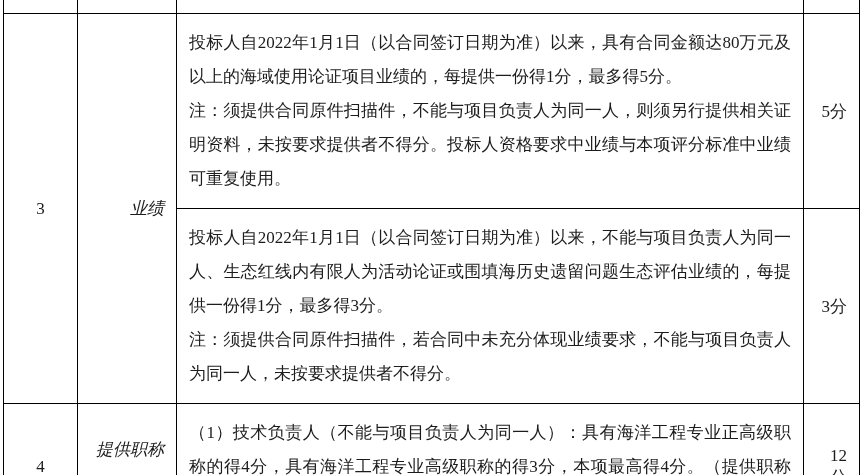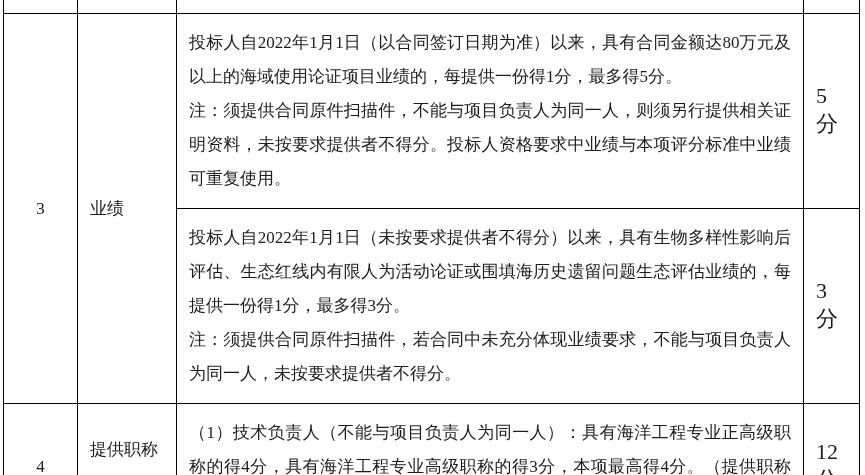--- a/index.html
+++ b/index.html
@@ -24,40 +24,41 @@
     border: 1px solid #000000;
     padding: 12px;
     overflow: hidden;
   }
   td.seq-cell {
     text-align: center;
     vertical-align: middle;
     font-size: 17px;
   }
   td.cat-cell {
-    text-align: left;
+    text-align: right;
     vertical-align: middle;
     font-size: 17px;
     line-height: 35px;
     padding: 0 10px;
+    font-style: italic;
   }
   td.desc-cell {
     vertical-align: middle;
     padding: 2px 9px;
   }
   td.desc-cell p {
     margin: 0;
     font-size: 17px;
     line-height: 34px;
     text-align: justify;
   }
   td.score-cell {
-    text-align: left;
+    text-align: right;
     vertical-align: middle;
-    font-size: 22px;
+    font-size: 17px;
   }
   tr.partial-row td { border-top: none; }
 </style>
 </head>
 <body>
 
 <div class="page">
   <table class="score-table">
     <colgroup>
       <col style="width:74px">
@@ -76,21 +77,21 @@
         <td class="seq-cell" rowspan="2">3</td>
         <td class="cat-cell" rowspan="2">业绩</td>
         <td class="desc-cell">
           <p>投标人自2022年1月1日（以合同签订日期为准）以来，具有合同金额达80万元及以上的海域使用论证项目业绩的，每提供一份得1分，最多得5分。</p>
           <p>注：须提供合同原件扫描件，不能与项目负责人为同一人，则须另行提供相关证明资料，未按要求提供者不得分。投标人资格要求中业绩与本项评分标准中业绩可重复使用。</p>
         </td>
         <td class="score-cell">5分</td>
       </tr>
       <tr style="height:181px;">
         <td class="desc-cell">
-          <p>投标人自2022年1月1日（未按要求提供者不得分）以来，具有生物多样性影响后评估、生态红线内有限人为活动论证或围填海历史遗留问题生态评估业绩的，每提供一份得1分，最多得3分。</p>
+          <p>投标人自2022年1月1日（以合同签订日期为准）以来，不能与项目负责人为同一人、生态红线内有限人为活动论证或围填海历史遗留问题生态评估业绩的，每提供一份得1分，最多得3分。</p>
           <p>注：须提供合同原件扫描件，若合同中未充分体现业绩要求，不能与项目负责人为同一人，未按要求提供者不得分。</p>
         </td>
         <td class="score-cell">3分</td>
       </tr>
       <tr style="height:101px;">
         <td class="seq-cell">4</td>
         <td class="cat-cell">提供职称证书</td>
         <td class="desc-cell">
           <p>（1）技术负责人（不能与项目负责人为同一人）：具有海洋工程专业正高级职称的得4分，具有海洋工程专业高级职称的得3分，本项最高得4分。（提供职称证书（或批复文件）的原件扫描件，未按要求提供者不得分。）</p>
         </td>

